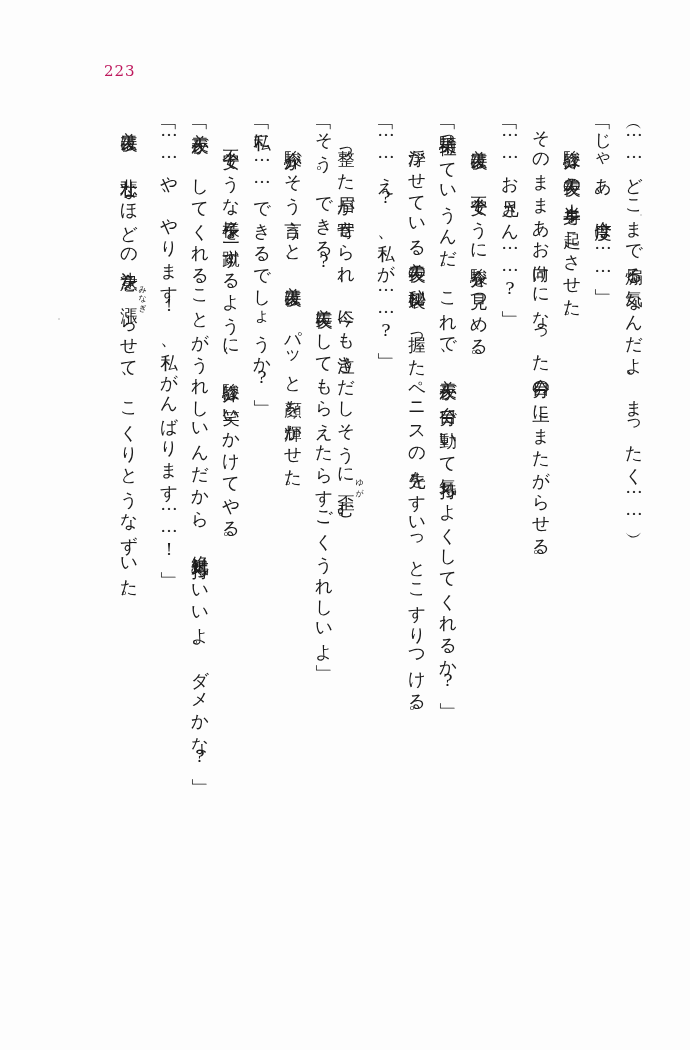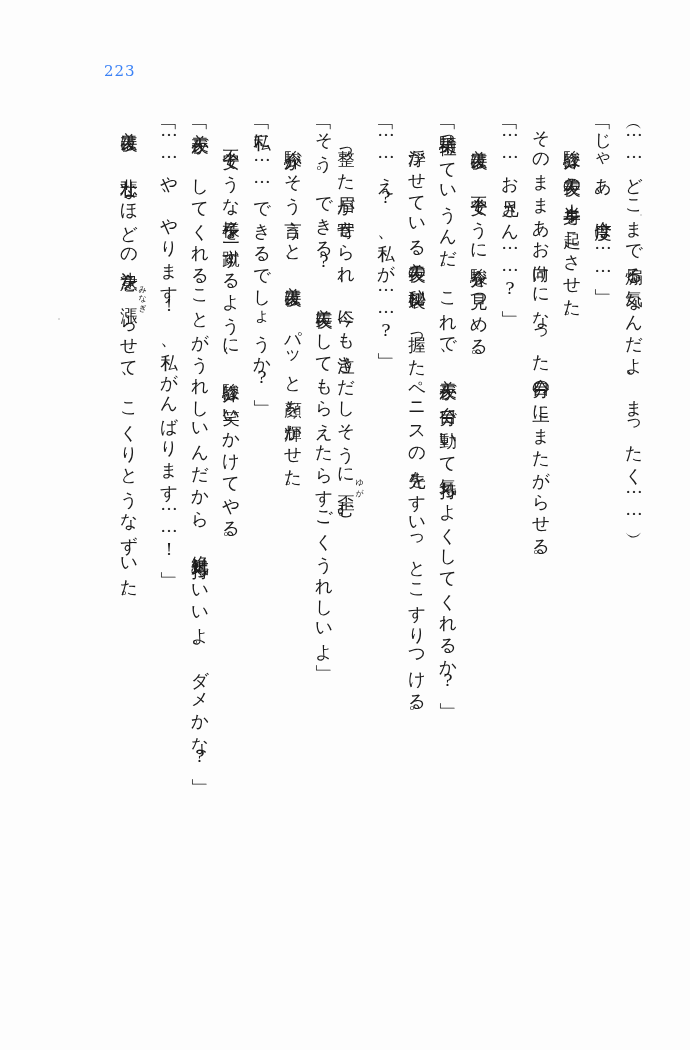--- a/index.html
+++ b/index.html
@@ -19,21 +19,21 @@
     position: absolute;
     inset: 0;
     background: #fdfdfd;
   }
   #page-number {
     position: absolute;
     top: 62px;
     left: 104px;
     font-size: 15px;
     letter-spacing: 1px;
-    color: #3b82f6;
+    color: #be185d;
     font-family: "DejaVu Serif", "Liberation Serif", serif;
   }
   #text-body {
     position: absolute;
     top: 118px;
     left: 46px;
     right: 48px;
     bottom: 70px;
     display: flex;
     flex-direction: row-reverse;

